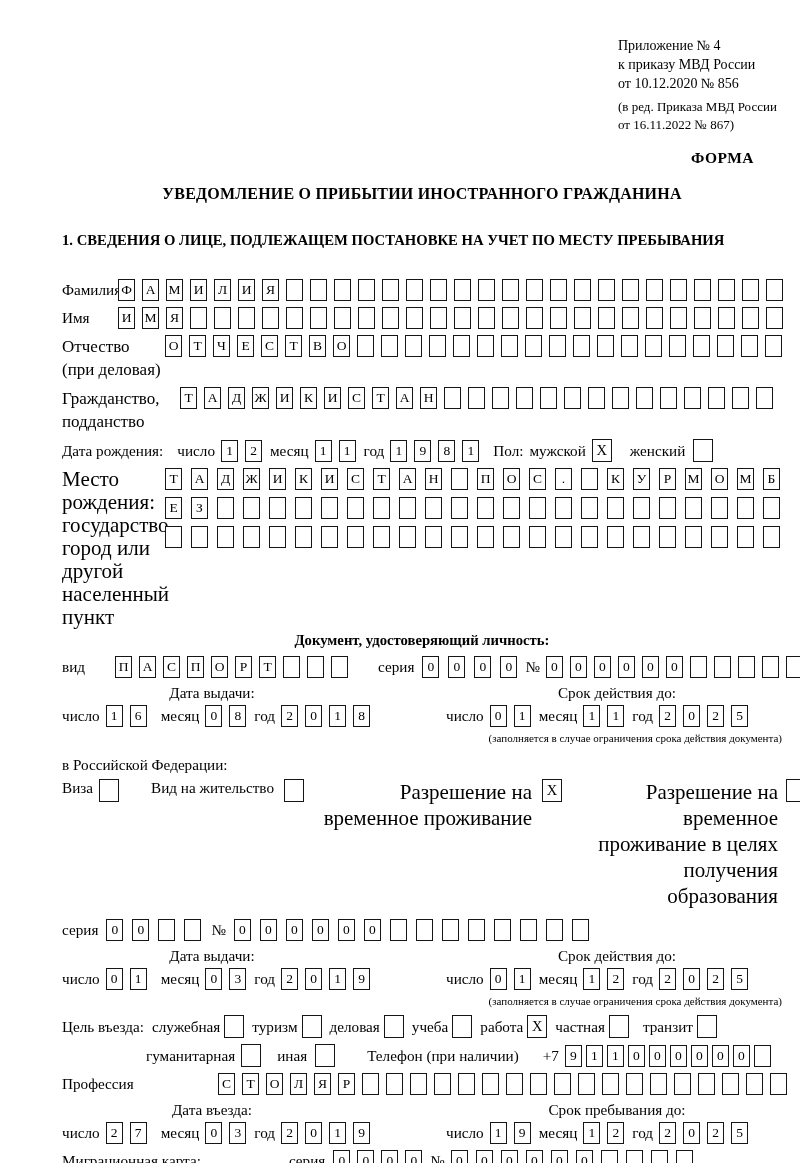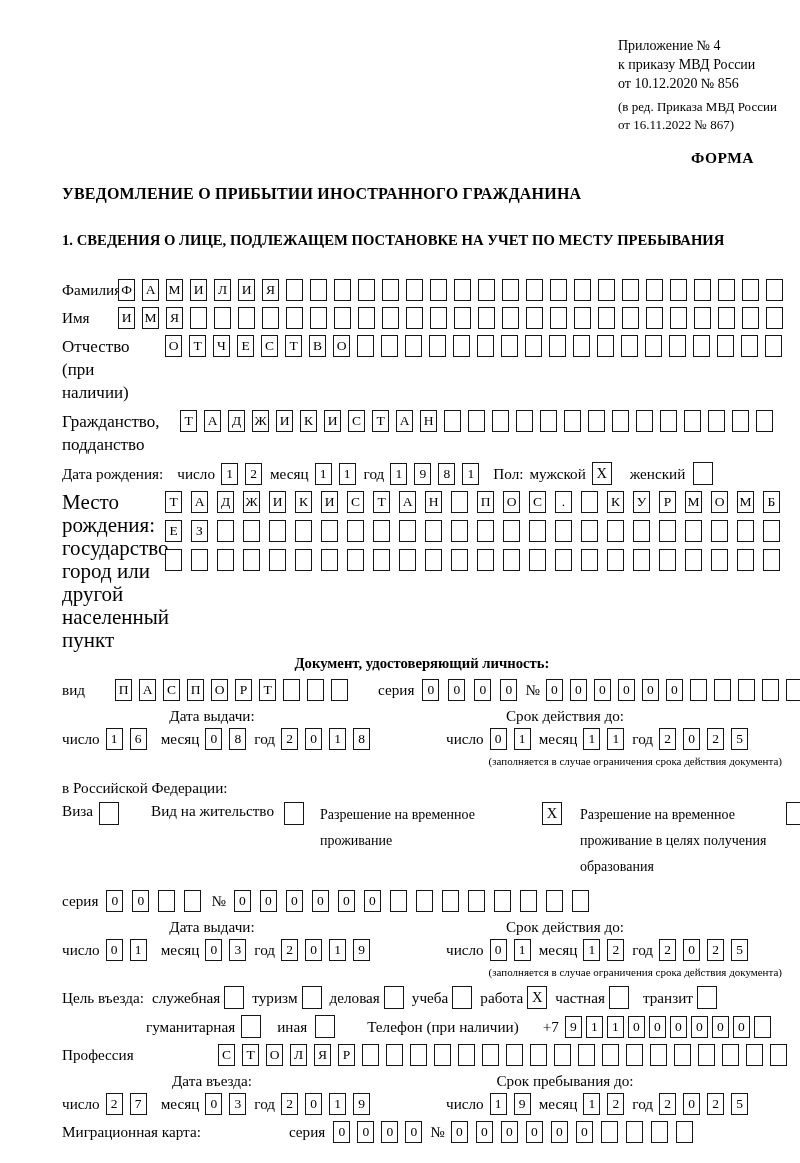--- a/index.html
+++ b/index.html
@@ -7,21 +7,21 @@
   body {
     width:800px; height:1163px; background:#ffffff; color:#000;
     font-family:"Liberation Serif","DejaVu Serif",serif;
   }
   .page { width:800px; height:1163px; padding:36px 18px 0 62px; overflow:hidden; }
 
   .hdr { margin-left:556px; width:210px; font-size:14px; line-height:19px; }
   .hdr .rev { font-size:13px; line-height:18px; }
   .hdr .rev-top { margin-top:5px; }
   .forma { text-align:right; padding-right:28px; font-weight:bold; font-size:15.5px; margin-top:15px; letter-spacing:.5px; }
-  .title { text-align:left; font-weight:bold; font-size:16px; line-height:27px; margin-top:13px; letter-spacing:.2px; }
+  .title { text-align:center; font-weight:bold; font-size:16px; line-height:27px; margin-top:13px; letter-spacing:.2px; }
   .uline { display:inline-block; width:56px; border-bottom:2.2px solid #3a3a3a; height:3px; margin-left:9px; }
   .sec { font-weight:bold; font-size:14.7px; margin-top:25px; margin-bottom:30px; white-space:nowrap; }
 
   .row { display:flex; align-items:center; margin-bottom:6px; }
   .row.top { align-items:flex-start; }
   .lbl,.sl { font-size:15.2px; flex:none; white-space:nowrap; }
   .lbl2 { font-size:17px; flex:none; line-height:23px; }
   .lbl2 .sub { display:block; }
   .lblcol { font-size:21px; flex:none; line-height:23px; }
   .w56{width:56px} .w103{width:103px} .w118{width:118px} .w53{width:53px} .w156{width:156px}
@@ -34,26 +34,26 @@
     font-size:13.5px; flex:none;
   }
   .chk {
     width:20px; height:23px; border:1.6px solid #161616; background:#fff;
     display:inline-flex; align-items:center; justify-content:center;
     font-size:14.5px; flex:none;
   }
   .cellrows .cells { display:flex; margin-bottom:7px; }
 
   .center-b { text-align:center; font-weight:bold; font-size:14.7px; margin:3px 0 7px; }
-  .dual-head { display:flex; font-size:15.2px; margin:1px 0 3px; }
+  .dual-head { display:flex; font-size:15.2px; margin:1px 0 3px;justify-content:space-between; }
   .dh-l { width:300px; text-align:center; }
   .dh-r { width:330px; margin-left:38px; text-align:center; }
   .note-r { text-align:right; font-size:11px; margin:-1px 0 8px; }
   .pline { font-size:15.2px; line-height:25px; margin-bottom:2px; }
-  .optm { font-size:14px; text-align:left; max-width:212px; line-height:26px; flex:none; }
+  .optm { font-size:21px; text-align:right; max-width:212px; line-height:26px; flex:none; }
   .optm.nw { max-width:198px; }
 
   .mr4{margin-right:4px} .mr6{margin-right:6px} .mr8{margin-right:8px} .mr10{margin-right:10px}
   .mr12{} .mr16{margin-right:16px} .mr20{margin-right:20px} .mr24{margin-right:24px}
   .ml6{margin-left:6px} .ml8{margin-left:8px} .ml12{margin-left:12px} .ml14{margin-left:14px}
   .ml16{margin-left:16px} .ml18{margin-left:18px} .ml24{margin-left:24px} .ml76{margin-left:76px}
   .ml80{margin-left:80px} .ml84{margin-left:84px}
   .mb10{margin-bottom:10px} .mb2{margin-bottom:2px}
 </style>
 </head>
@@ -141,21 +141,21 @@
         <span class="cell"></span>
         <span class="cell"></span>
         <span class="cell"></span>
         <span class="cell"></span>
       </span>
   </div>
 
   <div class="row top">
     <span class="lbl2 w103">
       <span>Отчество</span>
-      <span class="sub">(при наличии)</span>
+      <span class="sub">(при деловая)</span>
     </span>
     <span class="cells">
         <span class="cell">О</span>
         <span class="cell">Т</span>
         <span class="cell">Ч</span>
         <span class="cell">Е</span>
         <span class="cell">С</span>
         <span class="cell">Т</span>
         <span class="cell">В</span>
         <span class="cell">О</span>

